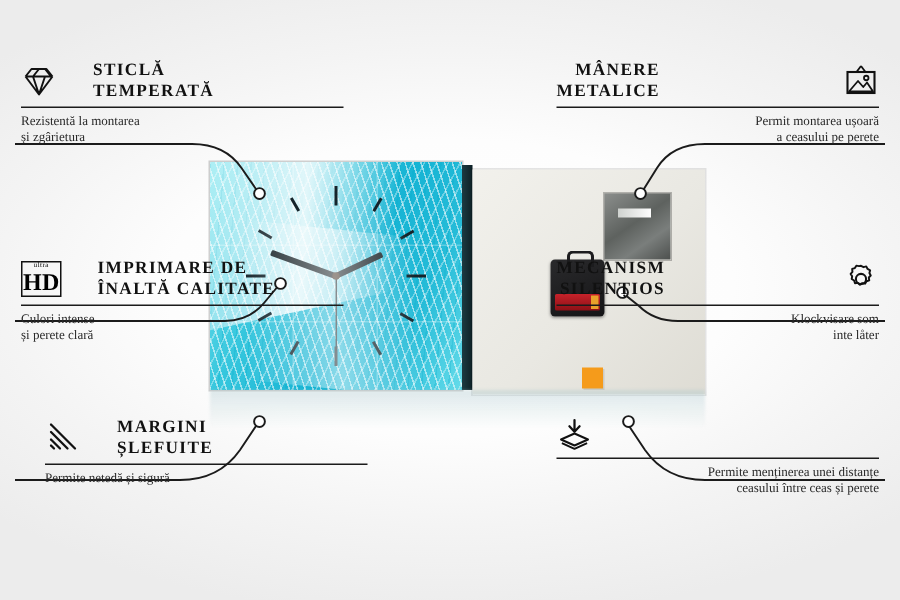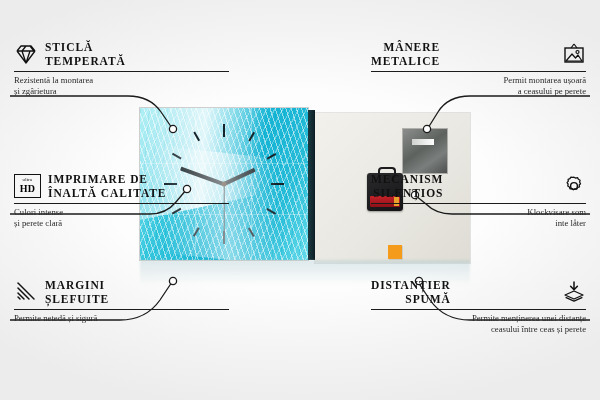--- a/index.html
+++ b/index.html
@@ -61,32 +61,32 @@
     border:2px solid #1c1c1e;border-bottom:none;border-radius:4px 4px 0 0;}
   .mech .batt{position:absolute;left:3px;bottom:4px;width:30px;height:11px;
     background:linear-gradient(180deg,#c6222a,#8d1016);border-radius:1px;}
   .mech .batt b{position:absolute;right:1px;top:1px;width:5px;height:9px;background:#e9a22b;display:block;}
   .foam{position:absolute;left:73px;top:132px;width:14px;height:14px;background:#f59b1b;
     box-shadow:1px 1px 0 rgba(0,0,0,.10);}
 
   
   .callout{position:absolute;width:215px;}
   .callout.right{text-align:right;}
-  .chead{display:flex;align-items:center;gap:7px;}
+  .chead{display:flex;align-items:center;gap:24px;}
   .callout.right .chead{justify-content:space-between;}
   .ctitle{font-size:11.5px;font-weight:bold;letter-spacing:.9px;color:#111;
      line-height:1.22;text-transform:uppercase;}
   .rule{height:1px;background:#1b1b1b;margin:3px 0 3px;width:100%;}
   .cdesc{font-size:8.7px;color:#2a2a2a;line-height:1.3;}
   .ico{width:24px;height:24px;flex:0 0 24px;color:#111;}
   .ico svg{display:block;width:24px;height:24px;}
   .hdbox{width:25px;height:22px;border:1.4px solid #111;display:flex;flex-direction:column;
      align-items:center;justify-content:center;flex:0 0 25px;line-height:1;}
   .hdbox s{font-size:4.6px;letter-spacing:.3px;text-decoration:none;display:block;}
-  .hdbox b{font-size:10px;letter-spacing:.2px;display:block;margin-top:.5px;}
+  .hdbox b{font-size:16px;letter-spacing:.2px;display:block;margin-top:.5px;}
 
   svg.leaders{position:absolute;left:0;top:0;width:600px;height:400px;pointer-events:none;}
 </style>
 </head>
 <body>
 
 <div class="stage">
 
   <div class="photo">
 
@@ -182,21 +182,21 @@
       <span class="ctitle">
         <span>IMPRIMARE DE</span><br><span>ÎNALTĂ CALITATE</span>
       </span>
     </div>
     <div class="rule"></div>
     <div class="cdesc">
       <span>Culori intense</span><br><span>și perete clară</span>
     </div>
   </div>
 
-  <div class="callout left" style="left:14px;top:278px;">
+  <div class="callout left" style="left:30px;top:278px;">
     <div class="chead">
       <span class="ico">
         <svg viewBox="0 0 24 24">
             <g stroke="currentColor" stroke-width="1.5" stroke-linecap="round">
           <path d="M4 3 L20 19"></path>
               <path d="M4 8 L15 19"></path>
               <path d="M4 13 L10 19"></path>
               <path d="M4 17 L6 19"></path>
         </g>
           </svg>
@@ -244,23 +244,20 @@
       </span>
     </div>
     <div class="rule"></div>
     <div class="cdesc">
       <span>Klockvisare som</span><br><span>inte låter</span>
     </div>
   </div>
 
   <div class="callout right" style="left:371px;top:278px;">
     <div class="chead">
-      <span class="ctitle">
-        <span>DISTANȚIER</span><br><span>SPUMĂ</span>
-      </span>
       <span class="ico">
         <svg viewBox="0 0 24 24">
           <path d="M12 2 v7 M8.6 6.2 L12 9.8 L15.4 6.2" fill="none" stroke="currentColor" stroke-width="1.5" stroke-linecap="round" stroke-linejoin="round"></path>
           <path d="M12 11 L21 15 L12 19 L3 15 Z" fill="none" stroke="currentColor" stroke-width="1.3" stroke-linejoin="round"></path>
           <path d="M3.6 17.4 L12 21.2 L20.4 17.4" fill="none" stroke="currentColor" stroke-width="1.3" stroke-linejoin="round"></path>
         </svg>
       </span>
     </div>
     <div class="rule"></div>
     <div class="cdesc">

